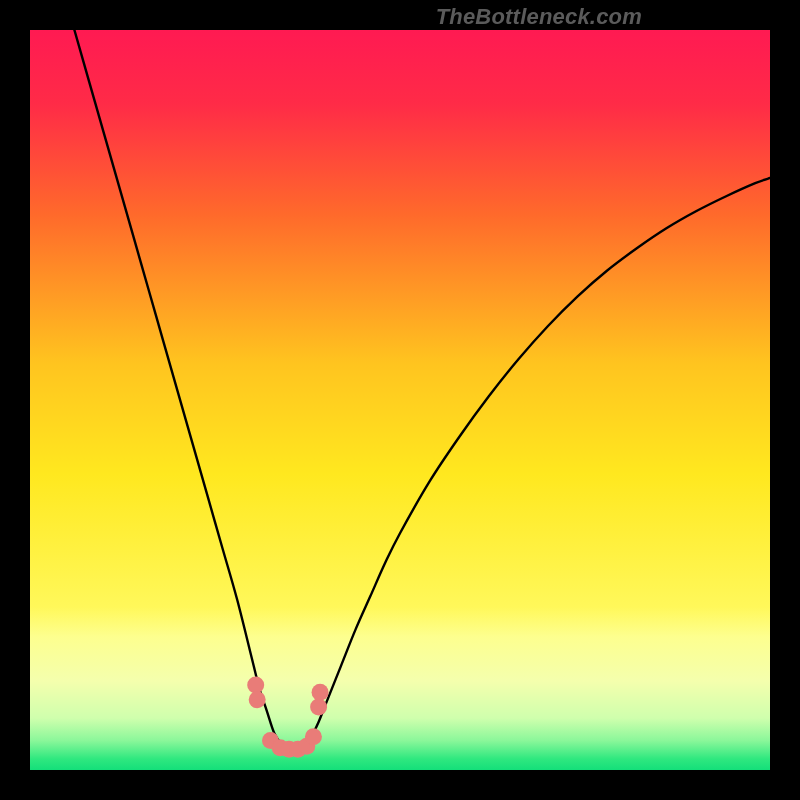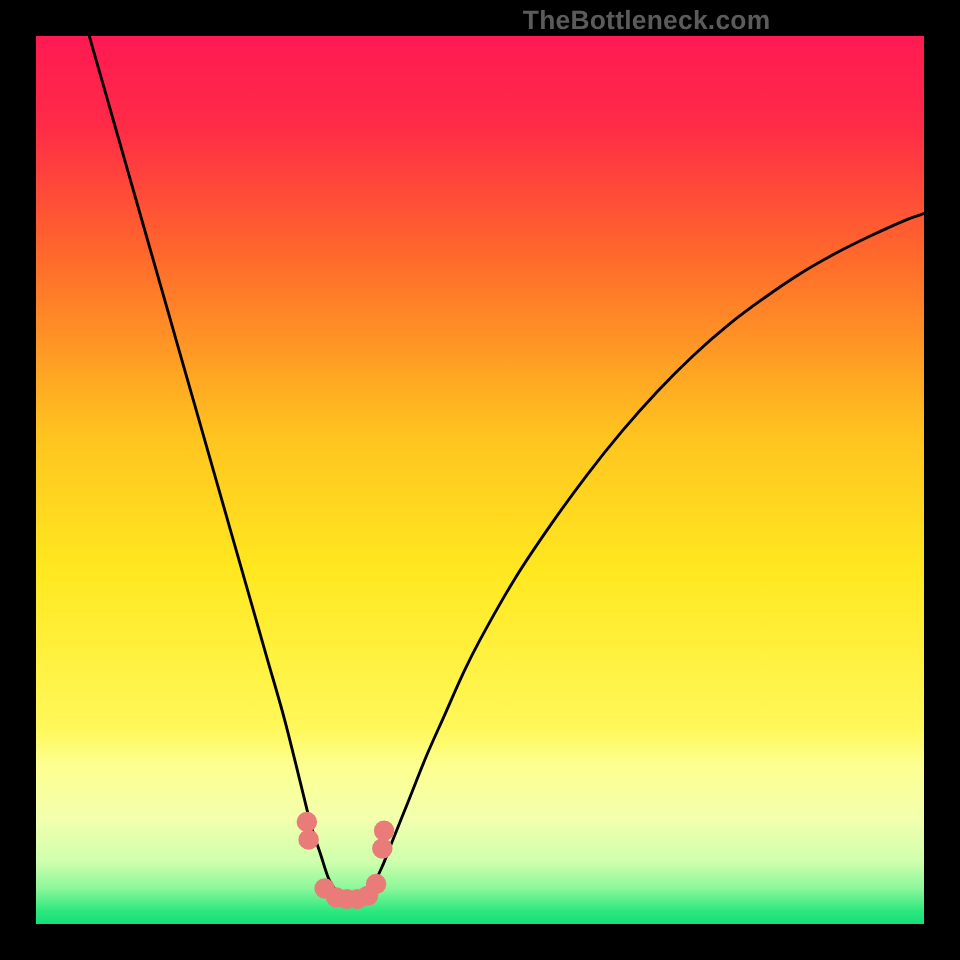--- a/index.html
+++ b/index.html
@@ -10,20 +10,21 @@
     overflow: hidden;
     background: #000;
   }
   .frame {
     position: absolute;
     left: 0;
     top: 0;
     width: 652px;
     height: 800px;
     background: #000;
+    font-style: italic;
   }
   .plot {
     position: absolute;
     left: 30px;
     top: 30px;
     width: 740px;
     height: 740px;
     overflow: hidden;
   }
   .gradient {

